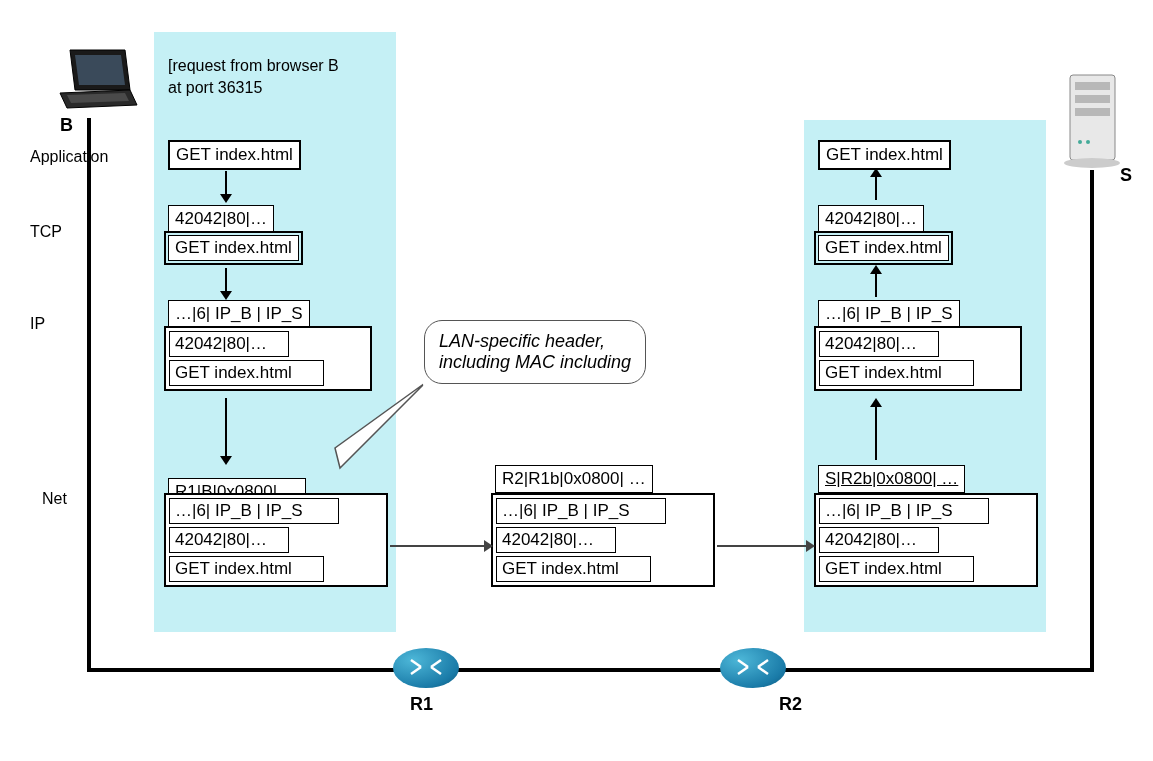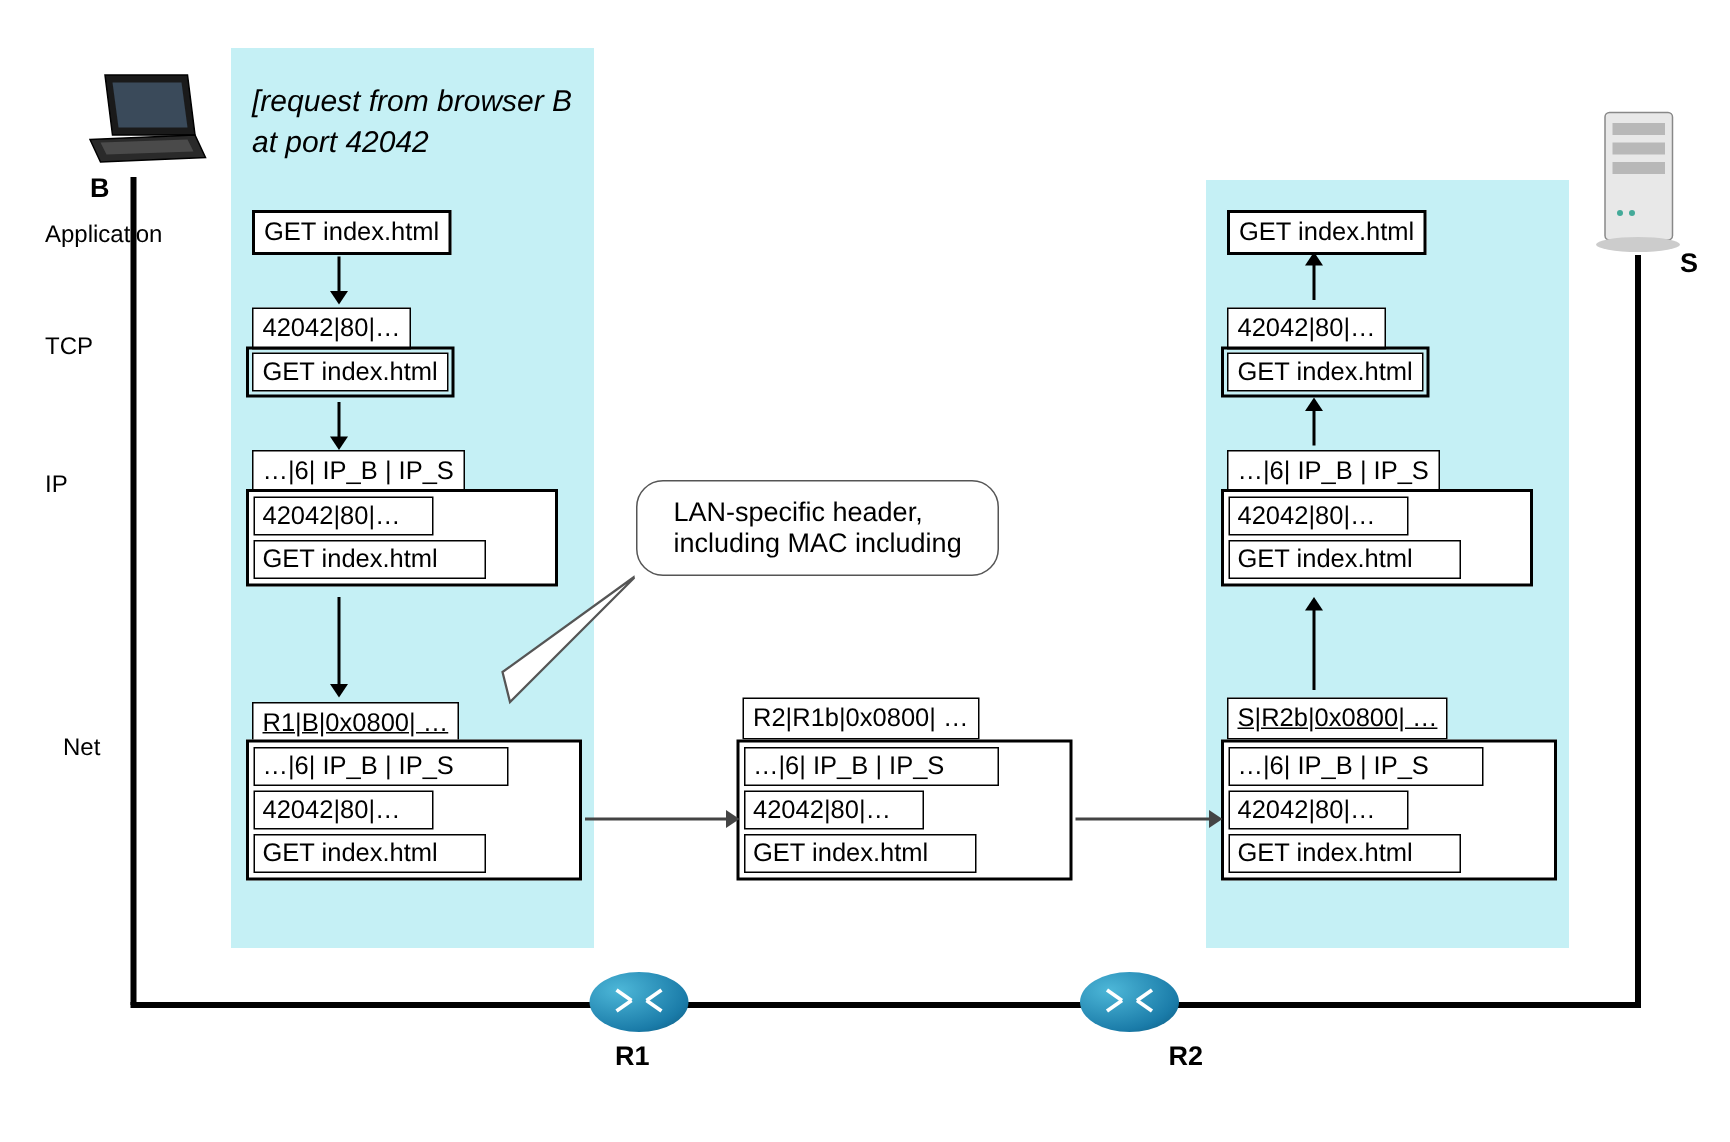--- a/index.html
+++ b/index.html
@@ -3,22 +3,22 @@
 <meta charset="utf-8">
 <style>
   * { box-sizing: border-box; margin: 0; padding: 0; }
   body { font-family: Arial, sans-serif; background: #fff; width: 1153px; height: 761px; position: relative; }
   .blue-bg { position: absolute; background: #c5f0f5; }
   .label { position: absolute; font-size: 18px; font-weight: bold; }
   .layer-label { position: absolute; font-size: 16px; }
   .packet-box { position: absolute; background: #fff; border: 1px solid #000; padding: 3px 6px; font-size: 17px; }
   .packet-group { position: absolute; border: 2.5px solid #000; background: #fff; }
   .packet-group .inner { border: 1px solid #000; margin: 3px; padding: 2px 5px; font-size: 17px; background: #fff; }
-  .header-text { position: absolute; font-size: 20px; font-style: italic; }
-  .callout { position: absolute; background: #fff; border: 1.5px solid #555; border-radius: 18px; padding: 10px 24px; font-size: 18px; }
+  .header-text { position: absolute; font-size: 16px; }
+  .callout { position: absolute; background: #fff; border: 1.5px solid #555; border-radius: 18px; padding: 10px 14px; font-size: 18px; font-style: italic; }
   .arrow-down { position: absolute; width: 2px; background: #000; }
   .arrow-down::after { content: ''; position: absolute; bottom: -7px; left: -5px; border-left: 6px solid transparent; border-right: 6px solid transparent; border-top: 9px solid #000; }
   .arrow-up { position: absolute; width: 2px; background: #000; }
   .arrow-up::after { content: ''; position: absolute; top: -7px; left: -5px; border-left: 6px solid transparent; border-right: 6px solid transparent; border-bottom: 9px solid #000; }
   .arrow-right { position: absolute; height: 1.5px; background: #444; }
   .arrow-right::after { content: ''; position: absolute; right: -8px; top: -5px; border-top: 6px solid transparent; border-bottom: 6px solid transparent; border-left: 9px solid #444; }
   .thick-line-h { position: absolute; height: 4px; background: #000; }
   .thick-line-v { position: absolute; width: 4px; background: #000; }
   .laptop-svg { position: absolute; }
   .server-svg { position: absolute; }
@@ -45,21 +45,21 @@
   <rect x="15" y="25" width="35" height="8" fill="#b8b8b8"></rect>
   <rect x="15" y="38" width="35" height="8" fill="#b8b8b8"></rect>
   <ellipse cx="32" cy="93" rx="28" ry="5" fill="#ccc"></ellipse>
   <circle cx="20" cy="72" r="2" fill="#4a9"></circle>
   <circle cx="28" cy="72" r="2" fill="#4a9"></circle>
 </svg>
 <div class="label" style="left:1120px; top:165px;">S</div>
 
 <div class="header-text" style="left:168px; top:55px; line-height:1.35;">
   <span>[request from browser B</span><br>
-  <span> at port 42042</span><br>
+  <span> at port 36315</span><br>
 </div>
 
 <div class="layer-label" style="left:30px; top:148px;">Application</div>
 <div class="layer-label" style="left:30px; top:223px;">TCP</div>
 <div class="layer-label" style="left:30px; top:315px;">IP</div>
 <div class="layer-label" style="left:42px; top:490px;">Net</div>
 
 <div class="packet-box" style="left:168px; top:140px; border-width:2px;">GET index.html</div>
 <div class="arrow-down" style="left:225px; top:171px; height:25px;"></div>
 
@@ -69,21 +69,21 @@
 </div>
 <div class="arrow-down" style="left:225px; top:268px; height:25px;"></div>
 
 <div class="packet-box" style="left:168px; top:300px;">…|6| IP_B | IP_S</div>
 <div class="packet-group" style="left:164px; top:326px; width:208px;">
   <div class="inner" style="width:120px;">42042|80|…</div>
   <div class="inner" style="width:155px;">GET index.html</div>
 </div>
 <div class="arrow-down" style="left:225px; top:398px; height:60px;"></div>
 
-<div class="packet-box" style="left:168px; top:468px;text-decoration:underline;">R1|B|0x0800| …</div>
+<div class="packet-box" style="left:168px; top:478px;text-decoration:underline;">R1|B|0x0800| …</div>
 <div class="packet-group" style="left:164px; top:493px; width:224px;">
   <div class="inner" style="width:170px;">…|6| IP_B | IP_S</div>
   <div class="inner" style="width:120px;">42042|80|…</div>
   <div class="inner" style="width:155px;">GET index.html</div>
 </div>
 
 <div class="callout" style="left:424px; top:320px;">
   <span>LAN-specific header,</span><br>
   <span>including MAC including</span>
 </div>

